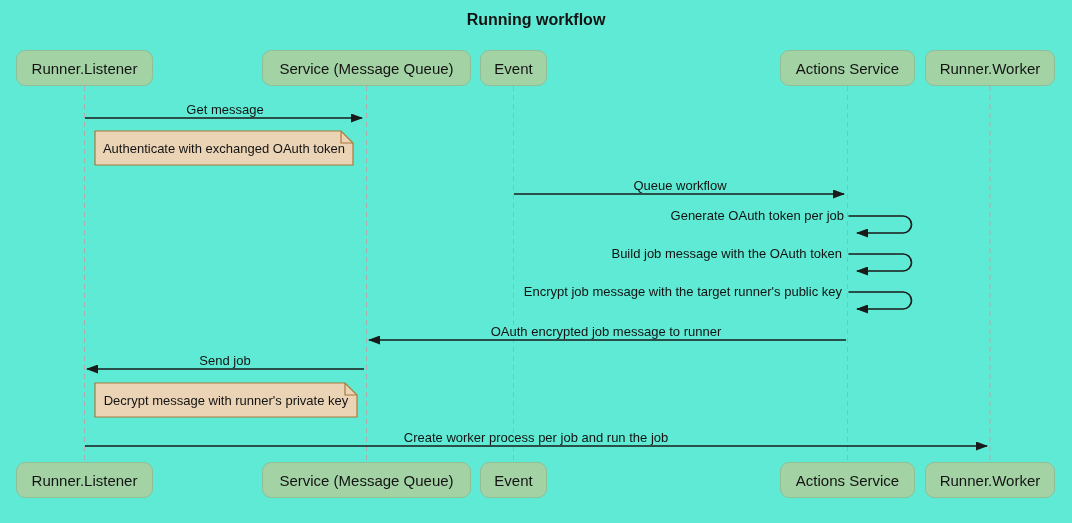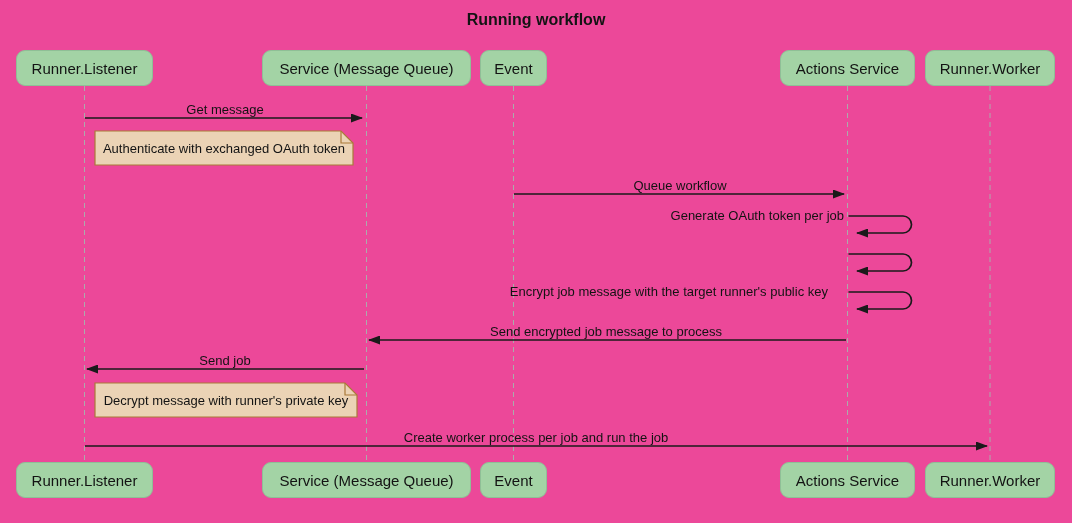--- a/index.html
+++ b/index.html
@@ -6,21 +6,21 @@
     margin: 0;
     padding: 0;
     background: #ffffff;
     font-family: "Liberation Sans", "DejaVu Sans", sans-serif;
     color: #131313;
   }
   .diagram {
     position: relative;
     width: 1072px;
     height: 523px;
-    background: #ec4899;
+    background: #5eead4;
     overflow: hidden;
   }
   .layer {
     position: absolute;
     left: 0;
     top: 0;
   }
   .title {
     position: absolute;
     left: 0;
@@ -120,21 +120,22 @@
 
   <div class="actor" style="left:16px;  top:462px; width:137px;">Runner.Listener</div>
   <div class="actor" style="left:262px; top:462px; width:209px;">Service (Message Queue)</div>
   <div class="actor" style="left:480px; top:462px; width:67px;">Event</div>
   <div class="actor" style="left:780px; top:462px; width:135px;">Actions Service</div>
   <div class="actor" style="left:925px; top:462px; width:130px;">Runner.Worker</div>
 
   <div class="msg" style="left:225px; top:102px;text-align:center;">Get message</div>
   <div class="msg" style="left:680px; top:178px;">Queue workflow</div>
   <div class="msg-r" style="right:228px; top:208px;">Generate OAuth token per job</div>
-  <div class="msg-r" style="right:244px; top:284px;">Encrypt job message with the target runner's public key</div>
-  <div class="msg" style="left:606px; top:324px;">Send encrypted job message to process</div>
+  <div class="msg-r" style="right:230px; top:246px;">Build job message with the OAuth token</div>
+  <div class="msg-r" style="right:230px; top:284px;">Encrypt job message with the target runner's public key</div>
+  <div class="msg" style="left:606px; top:324px;">OAuth encrypted job message to runner</div>
   <div class="msg" style="left:225px; top:353px;">Send job</div>
   <div class="msg" style="left:536px; top:430px;">Create worker process per job and run the job</div>
 
   <div class="note-label" style="left:95px; top:383px; width:262px; height:34px;">Decrypt message with runner's private key</div>
   <div class="note-label" style="left:95px; top:131px; width:258px; height:34px;">Authenticate with exchanged OAuth token</div>
 
 </div>
 
 </body></html>

